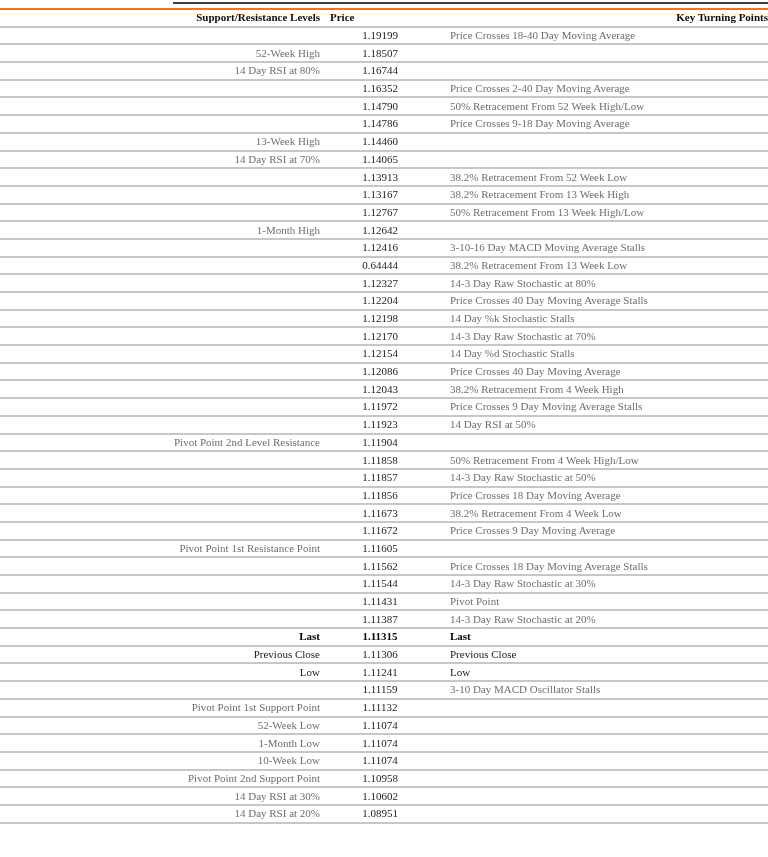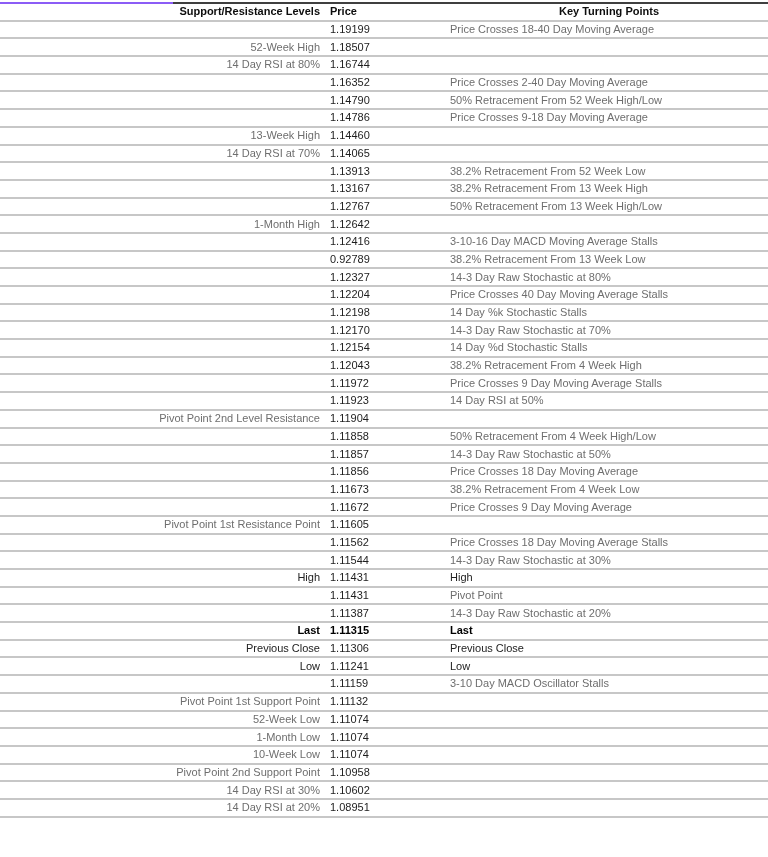--- a/index.html
+++ b/index.html
@@ -5,43 +5,44 @@
   html, body { margin: 0; padding: 0; background: #ffffff; }
   body {
     width: 768px; height: 857px;
     font-family: "Liberation Sans", sans-serif;
     position: relative; overflow: hidden;
   }
   table {
     border-collapse: collapse;
     table-layout: fixed;
     width: 768px;
-    margin-top: 2px;
-    border-top: 2px solid #8b5cf6;
+    margin-top: 8px;
+    border-top: 2px solid #f97316;
+    font-family: Liberation Serif, serif;
   }
   col.c-spacer { width: 140px; }
   col.c-level  { width: 190px; }
   col.c-price  { width: 100px; }
   col.c-turn   { width: 338px; }
   th, td {
     border-bottom: 2px solid #c7c7c7;
     height: 15.7px;
     padding: 0;
     font-size: 11px;
     line-height: 1;
     vertical-align: middle;
     white-space: nowrap;
     overflow: hidden;
   }
   th { font-weight: bold; color: #0d0d0d; }
   th.h-level { text-align: right;  padding-right: 10px; }
   th.h-price { text-align: left; }
-  th.h-turn  { text-align: center;   padding-left: 20px; }
+  th.h-turn  { text-align: right;   padding-left: 20px; }
   td.level { text-align: right;  padding-right: 10px; color: #6e6e6e; }
-  td.price { color: #1d1d1d; }
+  td.price { text-align: center; color: #1d1d1d; }
   td.turn  { text-align: left;   padding-left: 20px;  color: #6e6e6e; }
   tr.row-dark td.level, tr.row-dark td.turn { color: #222222; }
   tr.row-bold td { font-weight: bold; color: #000000; }
   .top-dark-rule {
     position: absolute;
     top: 2px; left: 173px;
     width: 595px; height: 2px;
     background: #3f3f3f;
   }
 </style>
@@ -140,21 +141,21 @@
   </tr>
       <tr>
     <td class="spacer"></td>
     <td class="level"></td>
     <td class="price">1.12416</td>
     <td class="turn">3-10-16 Day MACD Moving Average Stalls</td>
   </tr>
       <tr>
     <td class="spacer"></td>
     <td class="level"></td>
-    <td class="price">0.92789</td>
+    <td class="price">0.64444</td>
     <td class="turn">38.2% Retracement From 13 Week Low</td>
   </tr>
       <tr>
     <td class="spacer"></td>
     <td class="level"></td>
     <td class="price">1.12327</td>
     <td class="turn">14-3 Day Raw Stochastic at 80%</td>
   </tr>
       <tr>
     <td class="spacer"></td>
@@ -176,20 +177,26 @@
   </tr>
       <tr>
     <td class="spacer"></td>
     <td class="level"></td>
     <td class="price">1.12154</td>
     <td class="turn">14 Day %d Stochastic Stalls</td>
   </tr>
       <tr>
     <td class="spacer"></td>
     <td class="level"></td>
+    <td class="price">1.12086</td>
+    <td class="turn">Price Crosses 40 Day Moving Average</td>
+  </tr>
+      <tr>
+    <td class="spacer"></td>
+    <td class="level"></td>
     <td class="price">1.12043</td>
     <td class="turn">38.2% Retracement From 4 Week High</td>
   </tr>
       <tr>
     <td class="spacer"></td>
     <td class="level"></td>
     <td class="price">1.11972</td>
     <td class="turn">Price Crosses 9 Day Moving Average Stalls</td>
   </tr>
       <tr>
@@ -244,26 +251,20 @@
     <td class="spacer"></td>
     <td class="level"></td>
     <td class="price">1.11562</td>
     <td class="turn">Price Crosses 18 Day Moving Average Stalls</td>
   </tr>
       <tr>
     <td class="spacer"></td>
     <td class="level"></td>
     <td class="price">1.11544</td>
     <td class="turn">14-3 Day Raw Stochastic at 30%</td>
-  </tr>
-      <tr class="row-dark">
-    <td class="spacer"></td>
-    <td class="level">High</td>
-    <td class="price">1.11431</td>
-    <td class="turn">High</td>
   </tr>
       <tr>
     <td class="spacer"></td>
     <td class="level"></td>
     <td class="price">1.11431</td>
     <td class="turn">Pivot Point</td>
   </tr>
       <tr>
     <td class="spacer"></td>
     <td class="level"></td>

